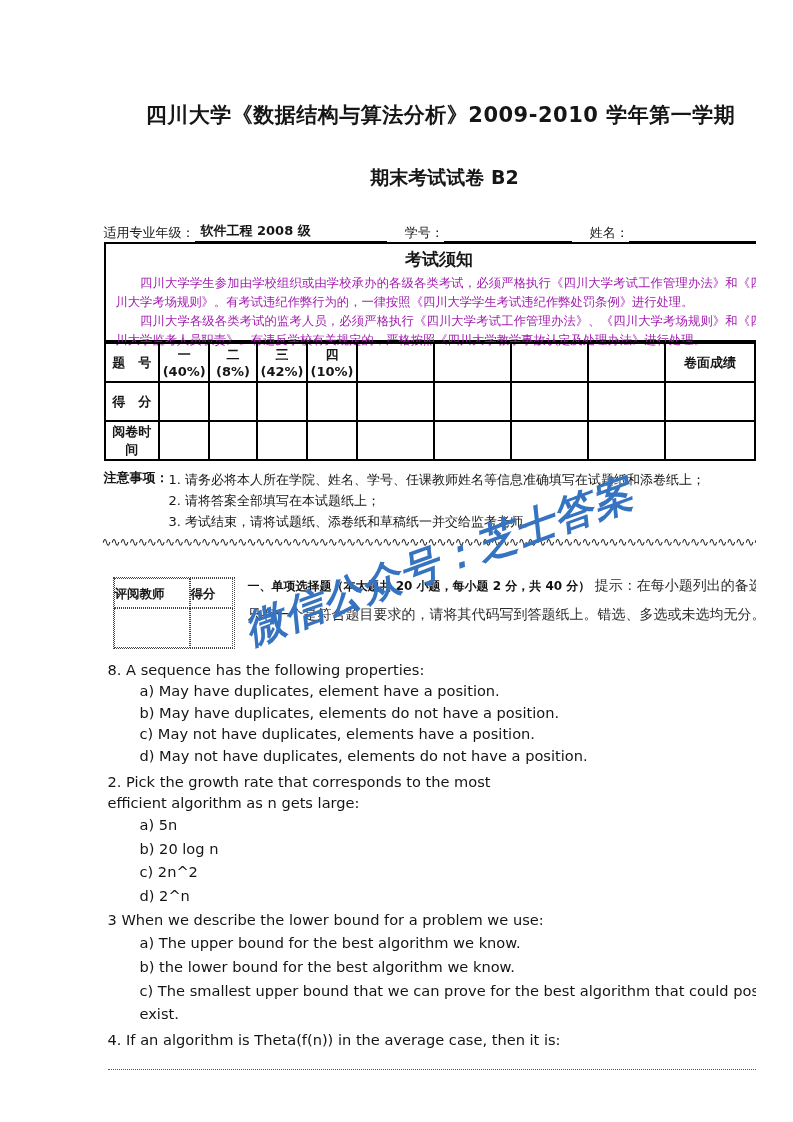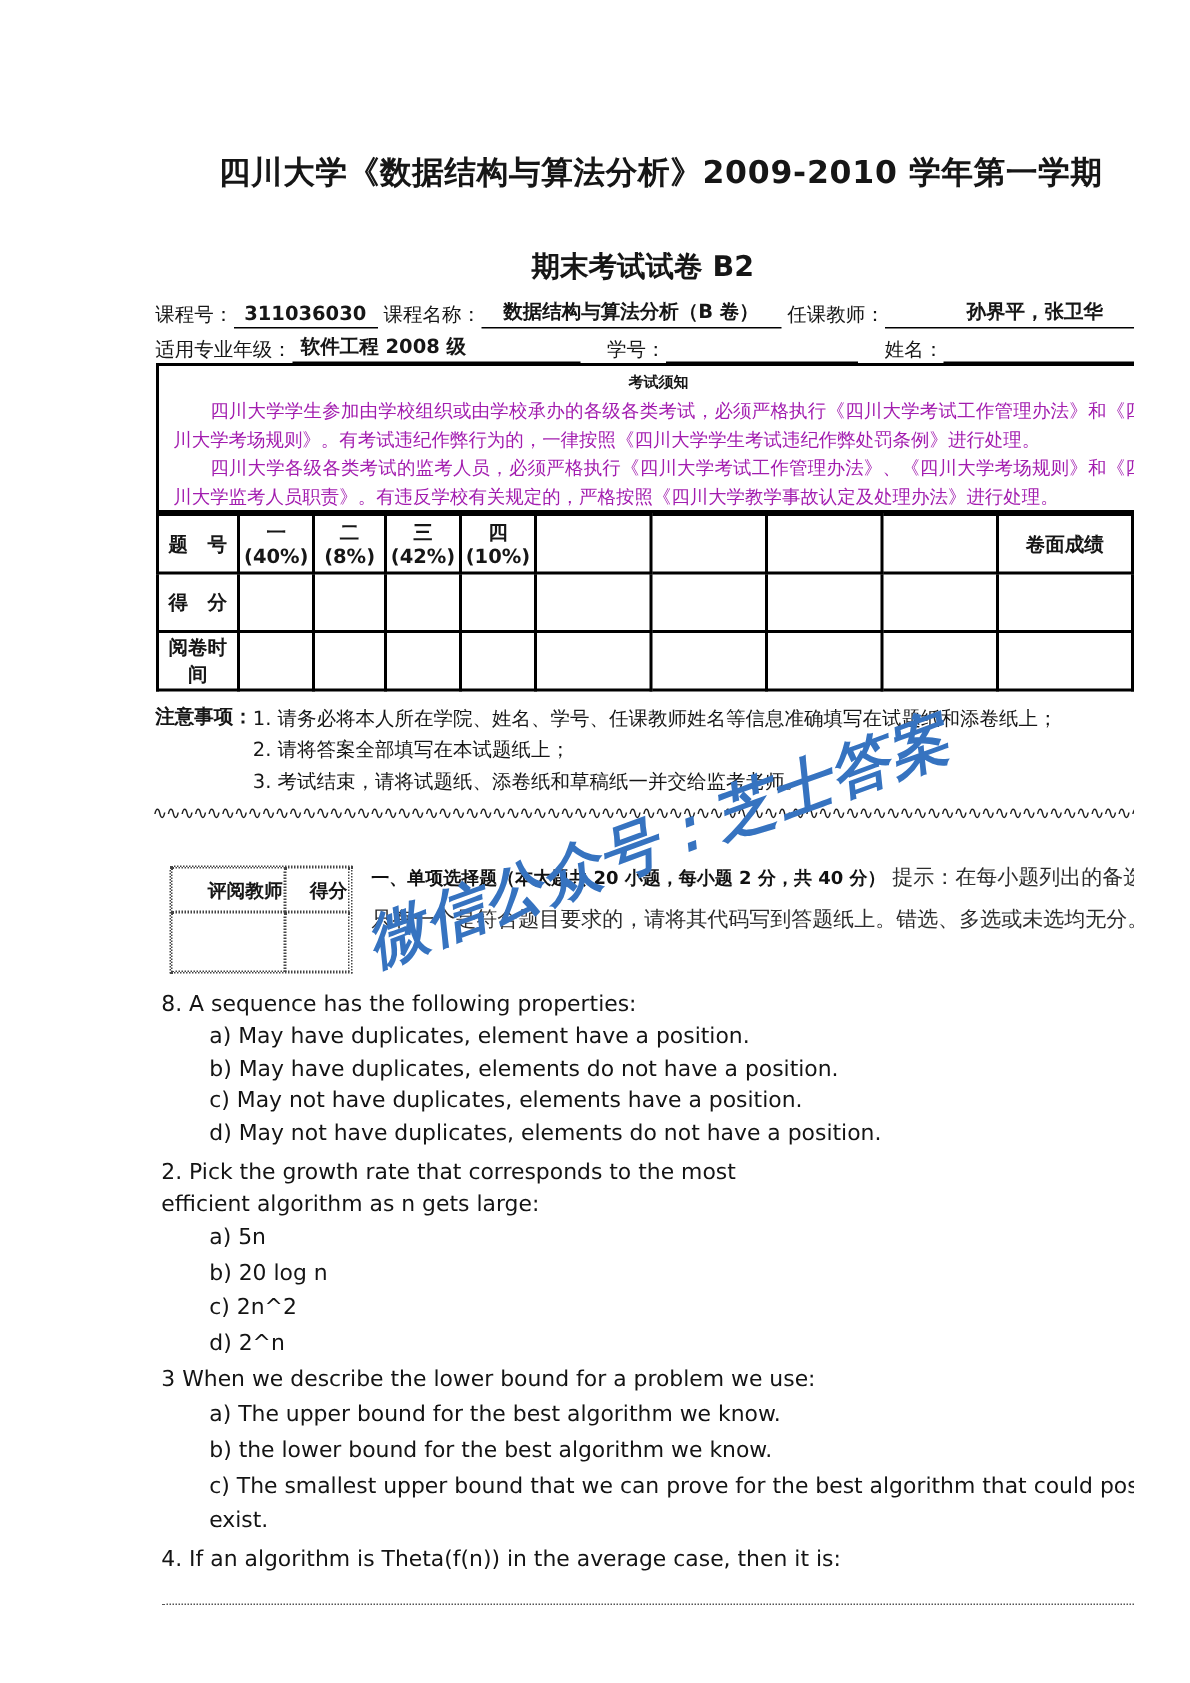--- a/index.html
+++ b/index.html
@@ -7,21 +7,21 @@
   .page {
     position:relative; width:718px; height:1122px; margin:11px auto;
     background:#ffffff; overflow:hidden;
     font-family:"DejaVu Sans","Liberation Sans",sans-serif;
     color:#161616;
   }
   .abs { position:absolute; }
 
   .main-title { left:66px; top:90px; width:674px; text-align:center;
     font-size:21px; font-weight:700; letter-spacing:0.5px; }
-  .sub-title  { left:54px; top:154px; width:674px; text-align:center;
+  .sub-title  { left:70px; top:154px; width:674px; text-align:center;
     font-size:19px; font-weight:700; }
 
   .fields { left:66px; width:680px; font-size:13px; white-space:nowrap; }
   .fields-1 { top:188px; }
   .fields-2 { top:211px; }
   .flabel { font-weight:400; }
   .fval {
     display:inline-block; border-bottom:1px solid #000; text-align:center;
     font-weight:700; padding:0 6px 1px 6px; vertical-align:bottom;
   }
@@ -30,21 +30,21 @@
   .w-course-name { min-width:200px; }
   .w-teacher { min-width:200px; }
   .w-major { min-width:192px; }
   .w-blank-sno { min-width:128px; }
   .w-blank-name { min-width:138px; }
 
   .notice-box {
     left:66px; top:231px; width:671px; height:100px;
     border:2px solid #000; padding:4px 10px 0 10px;
   }
-  .notice-title { text-align:center; font-size:10px; font-weight:700; margin-bottom:3px; }
+  .notice-title { text-align:center; font-size:17px; font-weight:700; margin-bottom:3px; }
   .notice-p { font-size:12.3px; line-height:19px; text-indent:2em; text-align:justify; color:#a21caf; }
 
   table.score {
     left:66px; top:331px; position:absolute; border-collapse:collapse; table-layout:fixed;
   }
   table.score td {
     border:2px solid #000; height:39px; font-size:13px; font-weight:700;
     text-align:center; vertical-align:middle; padding:0 1px; overflow:hidden;
   }
   table.score td.rowhead { text-align:center; }
@@ -57,21 +57,21 @@
     left:64px; top:524px; width:678px; height:16px; overflow:hidden;
     font-size:12px; line-height:14px; color:#1c1c1c; white-space:nowrap;
     letter-spacing:-1px; font-family:"DejaVu Sans",sans-serif;
   }
 
   .sec1-row { left:66px; top:560px; width:690px; display:flex; }
   .grader-box { width:122px; flex:none; margin:6px 0 0 9px; border:1.5px dotted #444;
     align-self:flex-start; }
   .grader-box .r { display:flex; }
   .grader-box .c { border:1.5px dotted #444; font-size:12.5px; font-weight:700;
-    text-align:right; }
+    text-align:left; }
   .grader-box .c1 { width:76px; }
   .grader-box .c2 { width:43px; }
   .grader-box .hr .c { height:30px; line-height:30px; }
   .grader-box .br .c { height:40px; }
 
   .sec1-text { margin-left:13px; width:548px; font-size:14px; line-height:28px; color:#2c2c2c; }
   .sec1-heading { font-size:12px; font-weight:700; color:#111; }
   .sec1-hint { font-size:14px; }
 
   .q { left:70px; width:690px; font-size:14.6px; color:#141414; }
@@ -95,25 +95,20 @@
   }
 </style>
 </head>
 <body>
 
 <div class="page">
 
   <div class="abs main-title">四川大学《数据结构与算法分析》2009-2010 学年第一学期</div>
   <div class="abs sub-title">期末考试试卷 B2</div>
 
-  <div class="abs fields fields-1">
-    <span class="flabel">课程号：</span><span class="fval w-course-no">311036030</span>
-    <span class="flabel">课程名称：</span><span class="fval w-course-name">数据结构与算法分析（B 卷）</span>
-    <span class="flabel">任课教师：</span><span class="fval w-teacher">孙界平，张卫华</span>
-  </div>
 
   <div class="abs fields fields-2">
     <span class="flabel">适用专业年级：</span><span class="fval left w-major">软件工程 2008 级</span>
     <span class="flabel" style="margin-left:14px;">学号：</span><span class="fval w-blank-sno"></span>
     <span class="flabel" style="margin-left:14px;">姓名：</span><span class="fval w-blank-name"></span>
   </div>
 
   <div class="abs notice-box">
     <div class="notice-title">考试须知</div>
     <div class="notice-p">四川大学学生参加由学校组织或由学校承办的各级各类考试，必须严格执行《四川大学考试工作管理办法》和《四川大学考场规则》。有考试违纪作弊行为的，一律按照《四川大学学生考试违纪作弊处罚条例》进行处理。</div>

